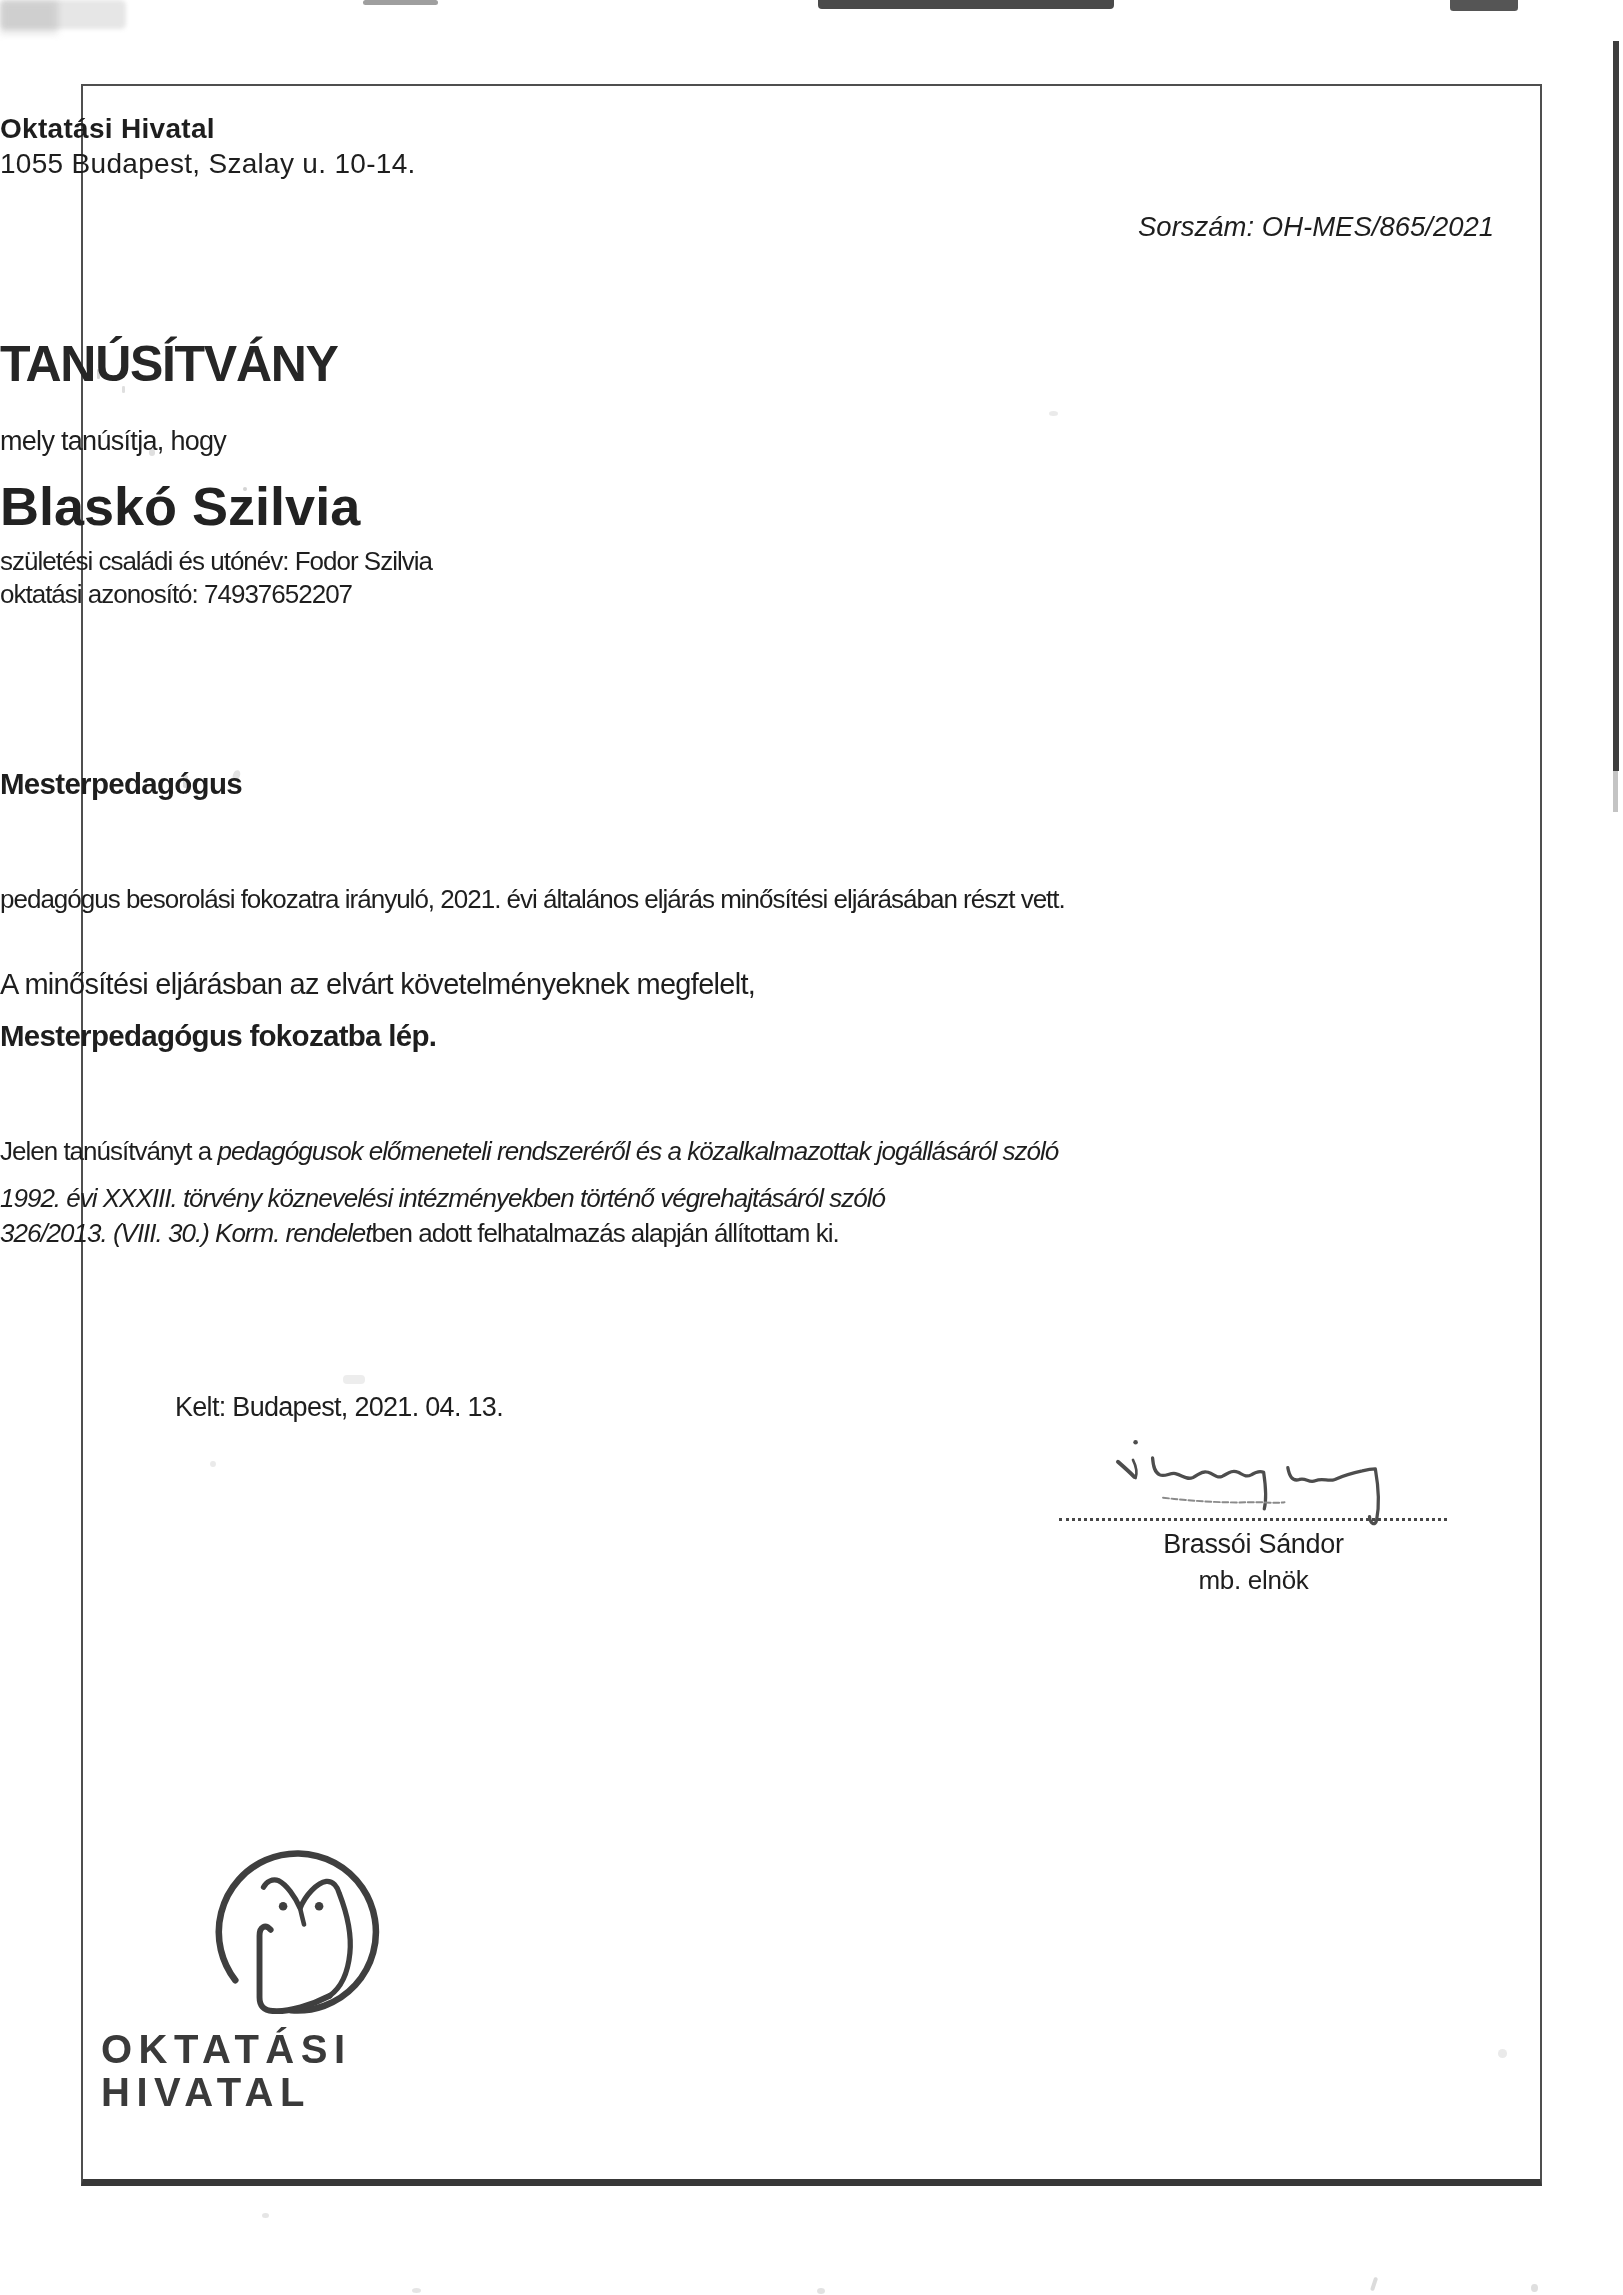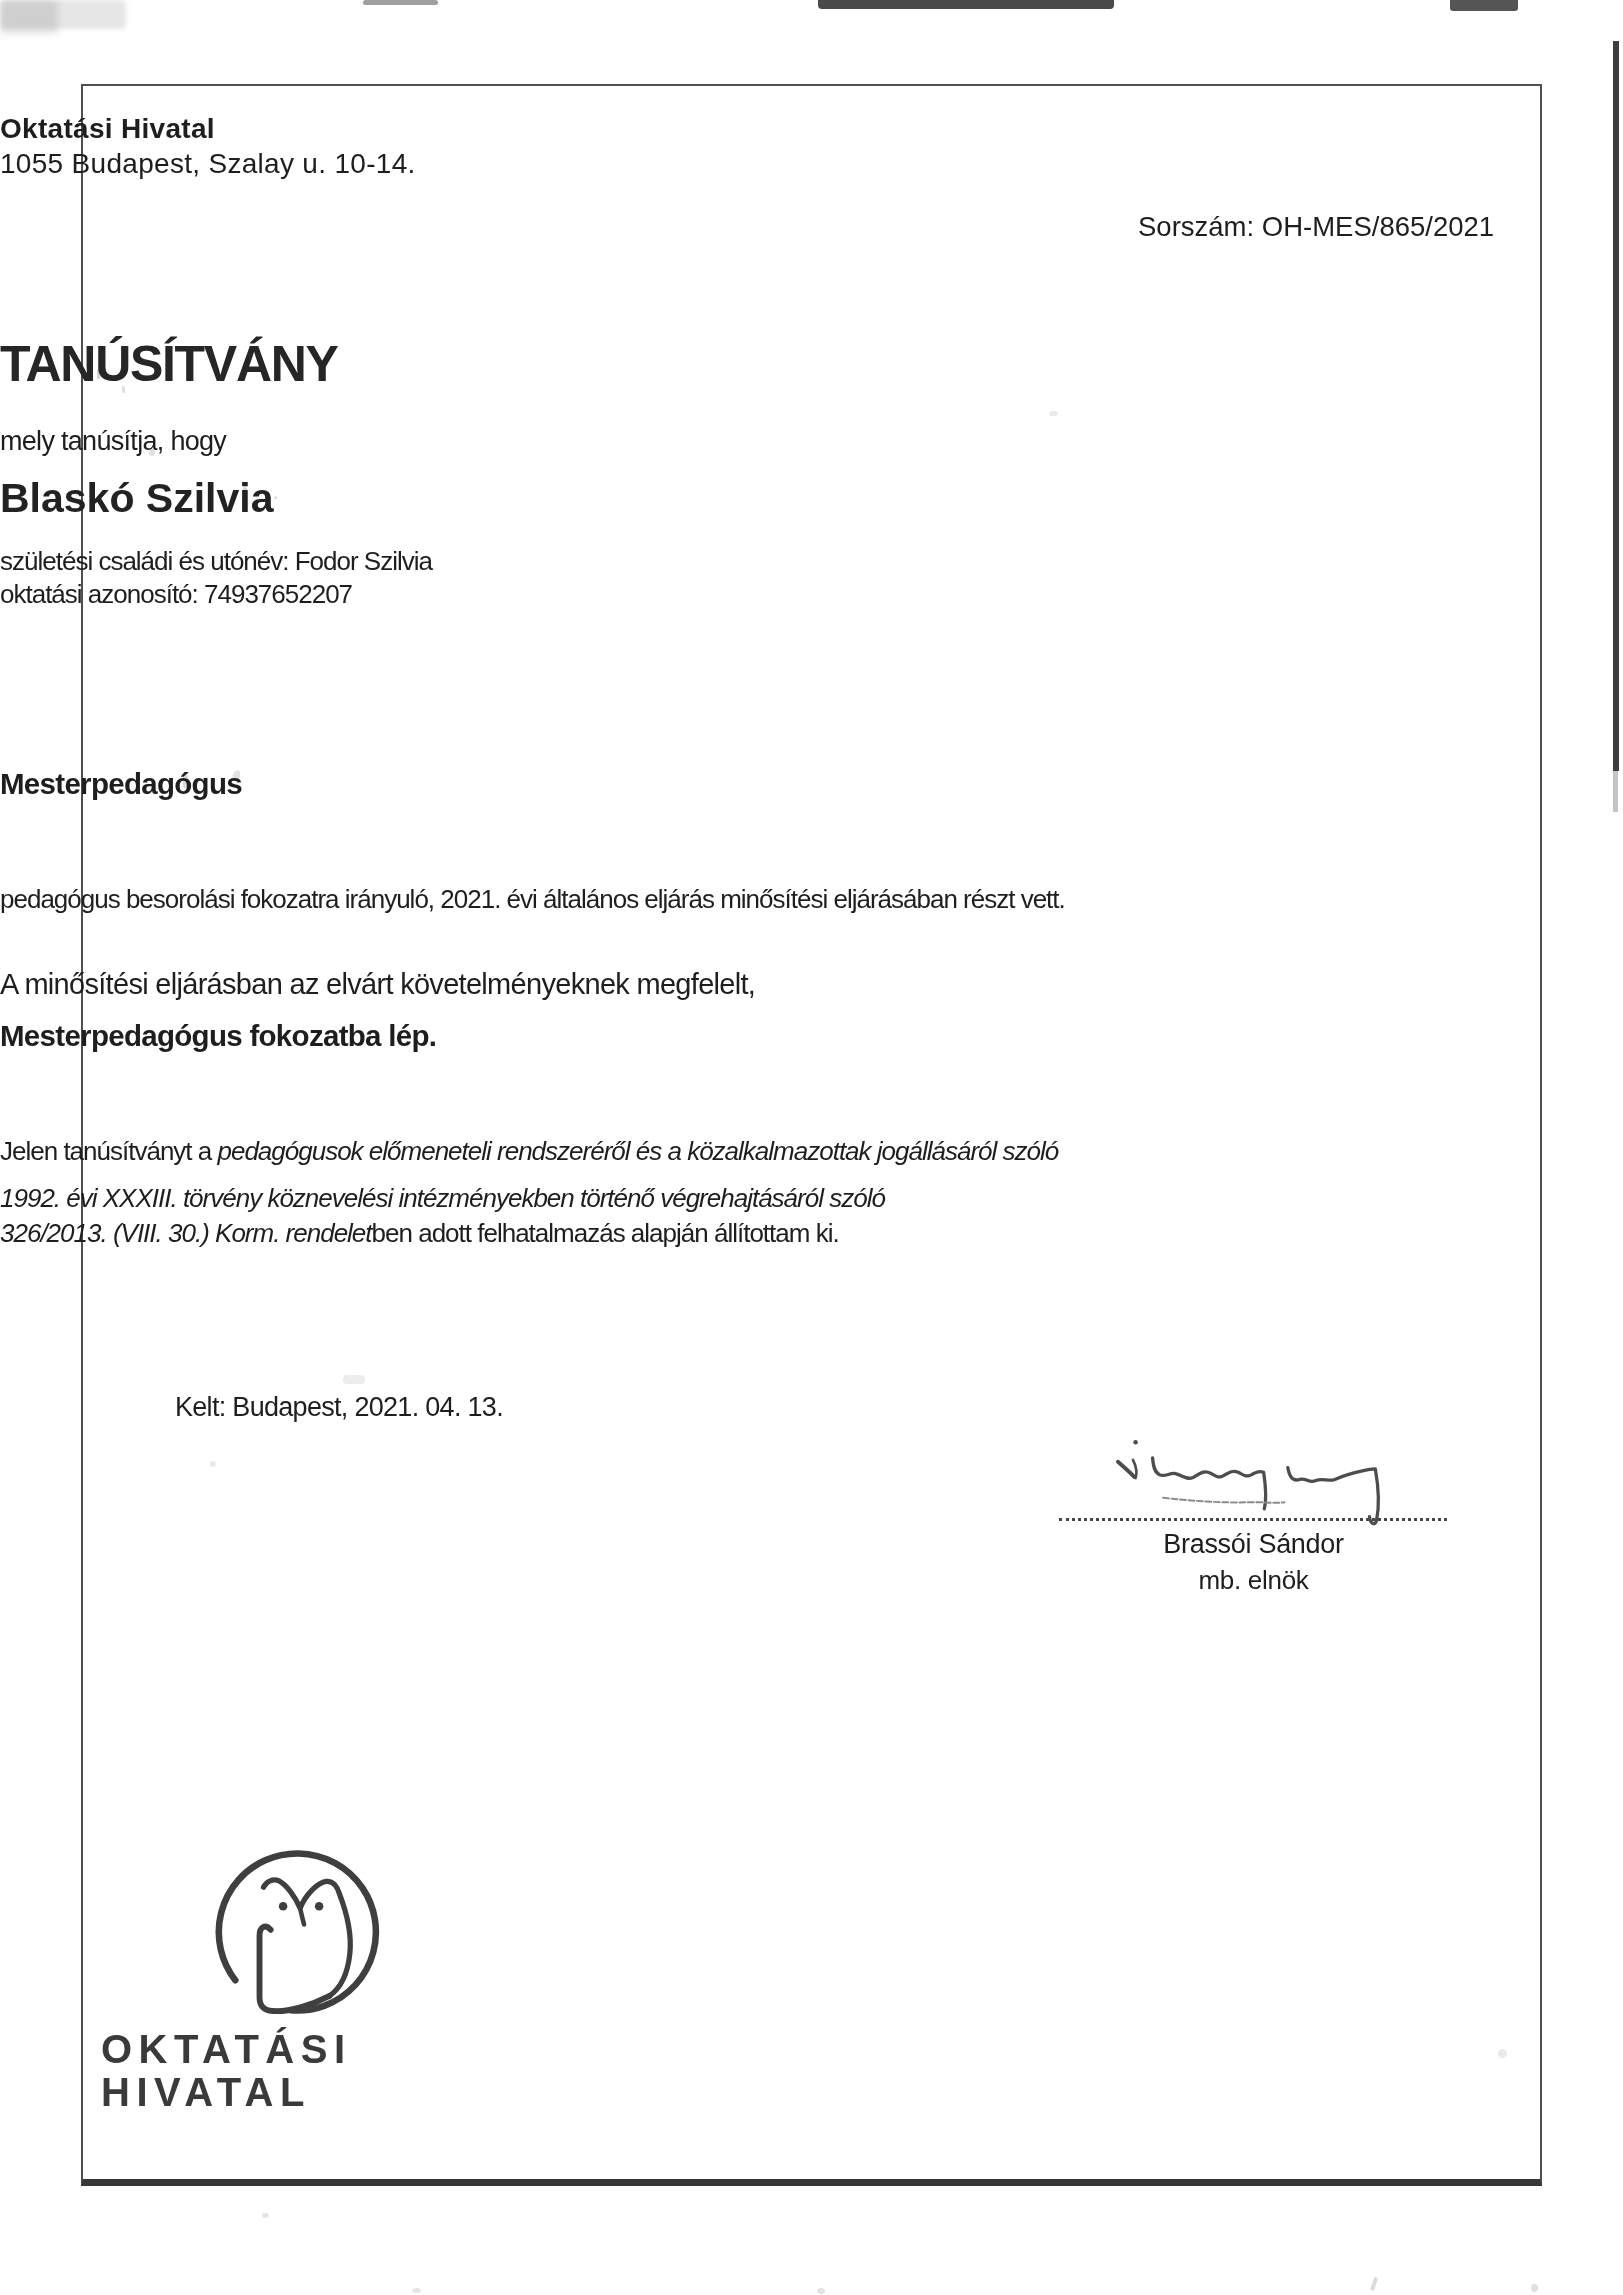--- a/index.html
+++ b/index.html
@@ -18,24 +18,24 @@
   .ctr{left:0;width:1624px;text-align:left;}
   .page-frame{
     left:81px;top:84px;width:1457px;height:2093px;
     border:2.6px solid var(--frame);
     border-bottom:7.9px solid #383838;
     background:transparent;
   }
   
   .issuer{top:111px;font-size:28px;line-height:35px;letter-spacing:0.3px;}
   .issuer .b{font-weight:bold;}
-  .serial{left:1138px;top:211px;font-size:27.5px;white-space:nowrap;}
+  .serial{left:1138px;top:211px;font-size:27.5px;white-space:nowrap;font-style:italic;}
   .title{top:335px;font-size:50px;font-weight:bold;letter-spacing:-1.3px;color:#262626;}
   .intro{top:426px;font-size:27px;letter-spacing:-0.7px;}
-  .holder{top:475px;font-size:41px;font-weight:bold;color:#222;}
+  .holder{top:475px;font-size:54px;font-weight:bold;color:#222;}
   .birth{top:545px;font-size:26px;line-height:33px;letter-spacing:-1px;}
   .grade{top:767px;font-size:29.5px;font-weight:bold;letter-spacing:-0.7px;}
   .participation{top:884px;font-size:26px;letter-spacing:-1px;}
   .compliance{top:968px;font-size:29px;letter-spacing:-0.7px;}
   .promotion{top:1019px;font-size:29.5px;font-weight:bold;letter-spacing:-0.7px;}
   .legal{top:1134px;font-size:26px;line-height:35px;letter-spacing:-1px;}
   .legal .it{font-style:italic;margin-top:12px;}
   .dateline{left:175px;top:1392px;font-size:27px;letter-spacing:-0.7px;white-space:nowrap;}
   
   .sig-svg{left:1087px;top:1435px;}

